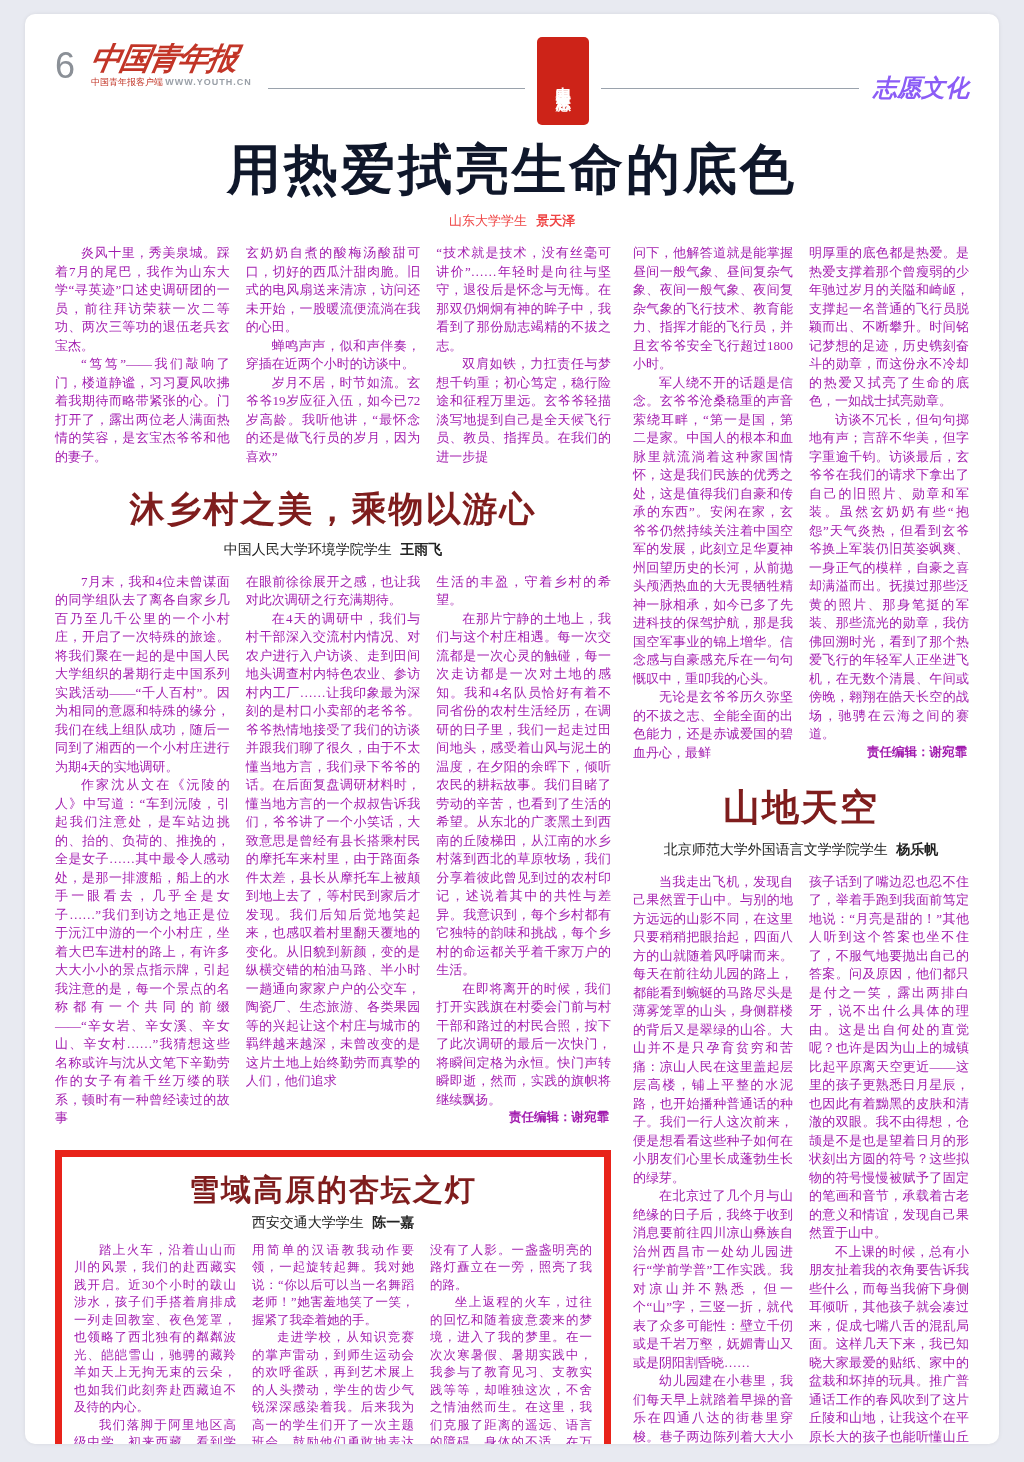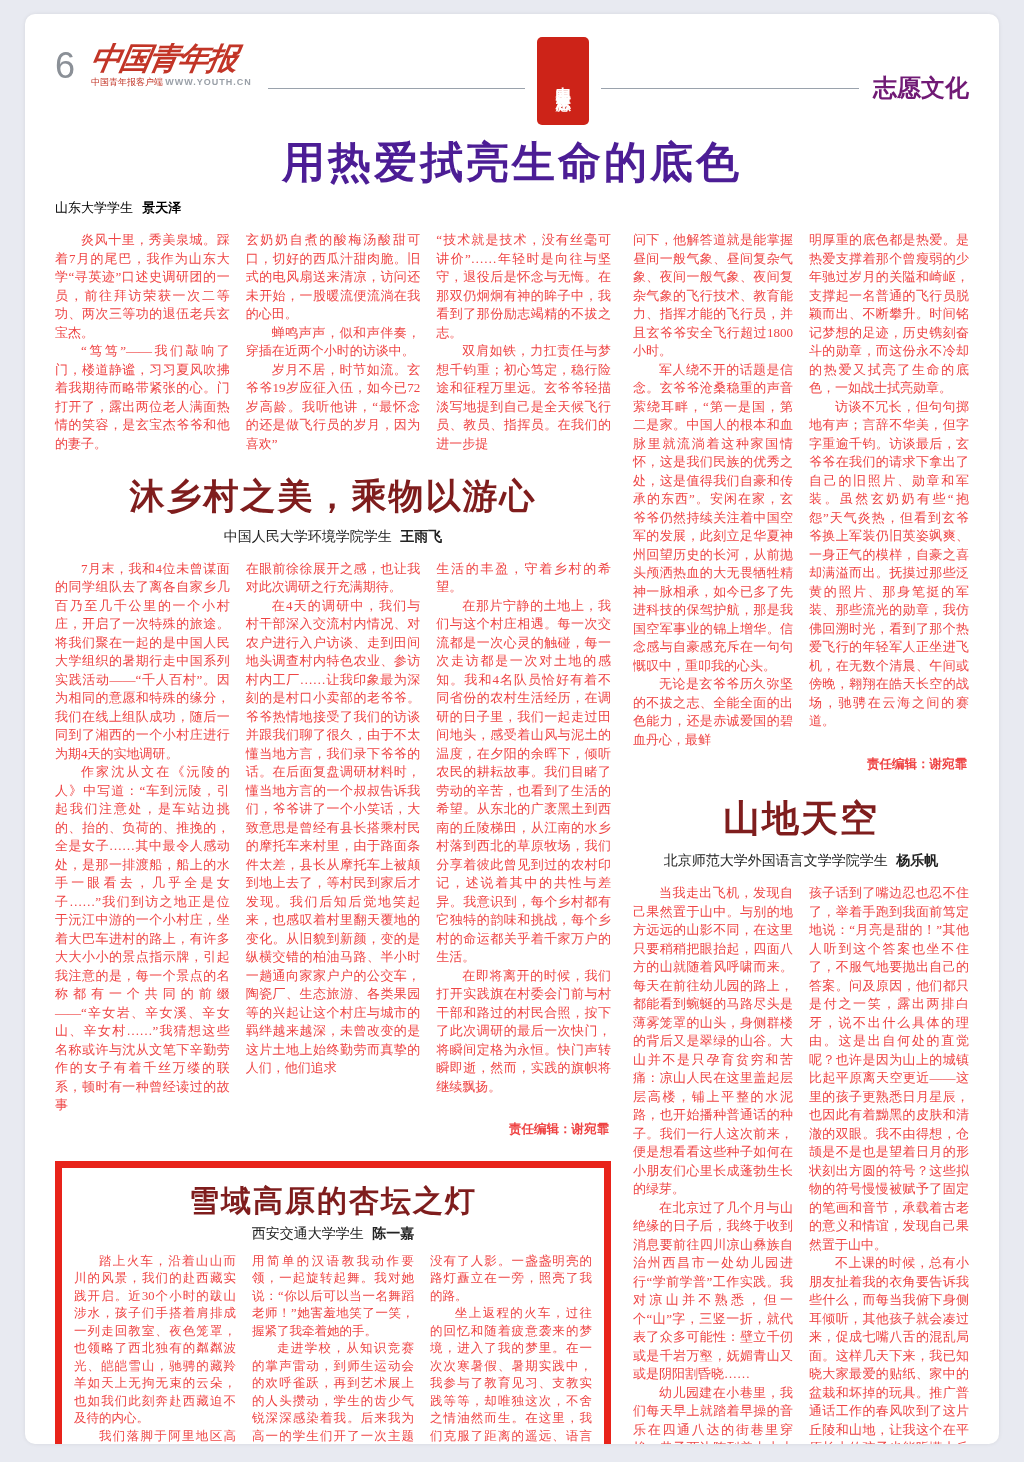--- a/index.html
+++ b/index.html
@@ -34,47 +34,47 @@
     width:52px;height:88px;background:#cd2318;border-radius:5px;
     margin:-14px 12px 0;flex:none;
     color:#fff;writing-mode:vertical-rl;text-orientation:upright;
     font-size:15px;line-height:1.45;letter-spacing:2px;
     display:flex;align-items:center;justify-content:center;
     box-sizing:border-box;padding:5px 3px;
     font-family:"Liberation Sans",sans-serif;font-weight:bold;
   }
   .section-label{
     font-family:"Liberation Sans",sans-serif;font-weight:bold;
-    font-size:24px;color:#701a75;margin-left:14px;white-space:nowrap;
+    font-size:24px;color:#8b5cf6;margin-left:14px;white-space:nowrap;font-style:italic;
   }
   
   .main-title{
     font-family:"Liberation Sans",sans-serif;font-weight:900;
-    font-size:43px;color:#4c1d95;text-align:center;letter-spacing:3px;
+    font-size:54px;color:#0f172a;text-align:center;letter-spacing:3px;
     margin:2px 0 12px;line-height:1.15;
   }
   .byline{
-    font-size:13px;color:#000000;margin:0 0 14px;
+    text-align:center;font-size:13px;color:#ef4444;margin:0 0 14px;
   }
   .byline .bname{font-weight:bold;margin-left:6px;}
   
   .content{display:flex;gap:22px;}
   .zone-left{width:556px;flex:none;min-width:0;}
   .zone-right{flex:1;min-width:0;}
   .cols{display:flex;gap:16px;}
   .col{
     flex:1;min-width:0;font-size:13px;line-height:18.5px;
-    text-align:justify;color:#ef4444;
+    text-align:justify;color:#a21caf;
   }
   .col p{margin:0;text-indent:2em;}
   .col p.cont{text-indent:0;}
   .col p.editor{
     text-indent:0;text-align:right;font-weight:bold;
-    font-family:Liberation Sans, sans-serif;font-size:12.5px;
-    margin-top:24px;padding-right:2px;
+    font-family:Liberation Mono, monospace;font-size:12.5px;
+    margin-top:0;padding-right:2px;
   }
   
   .sub-title{
     font-family:"Liberation Sans",sans-serif;font-weight:800;color:#7f1d1d;
     text-align:center;letter-spacing:2px;line-height:1.1;
   }
   .village .sub-title{font-size:35px;margin:24px 0 12px;}
   .mountain .sub-title{font-size:37px;margin:26px 0 12px;}
   .sub-byline{text-align:center;font-size:14px;color:#222;margin:0 0 14px;}
   .sub-byline .bname{font-weight:bold;margin-left:5px;}

